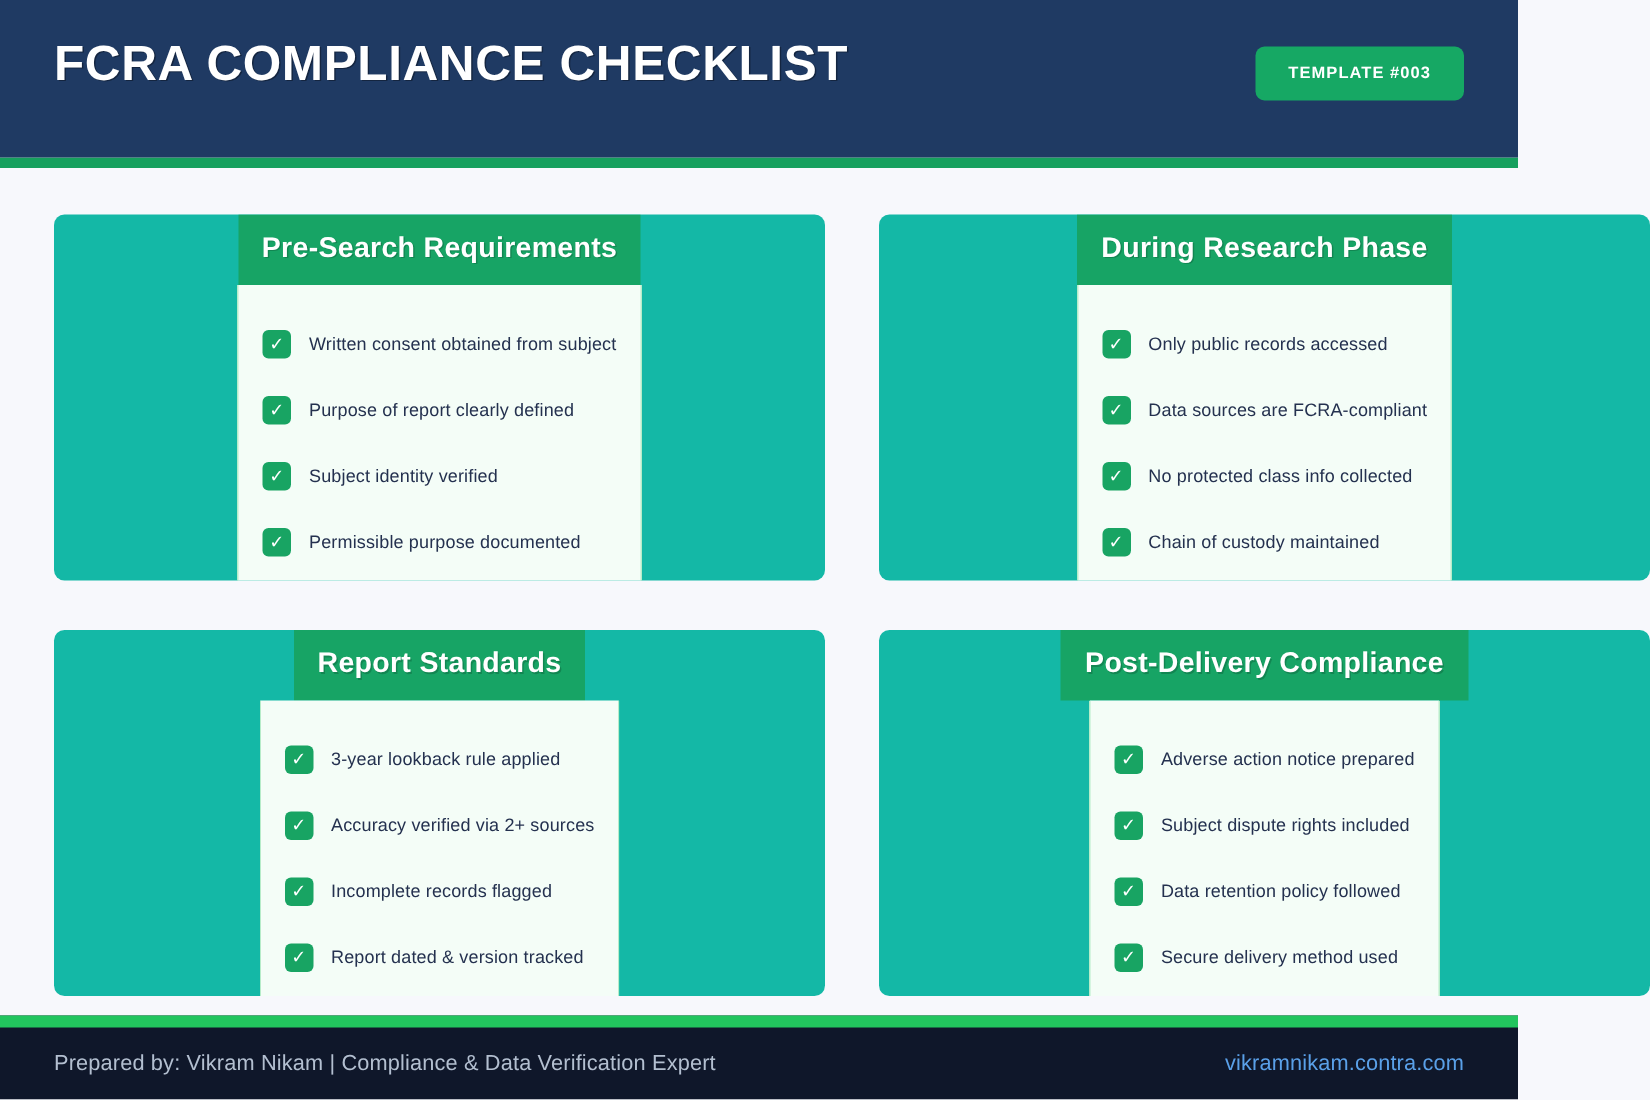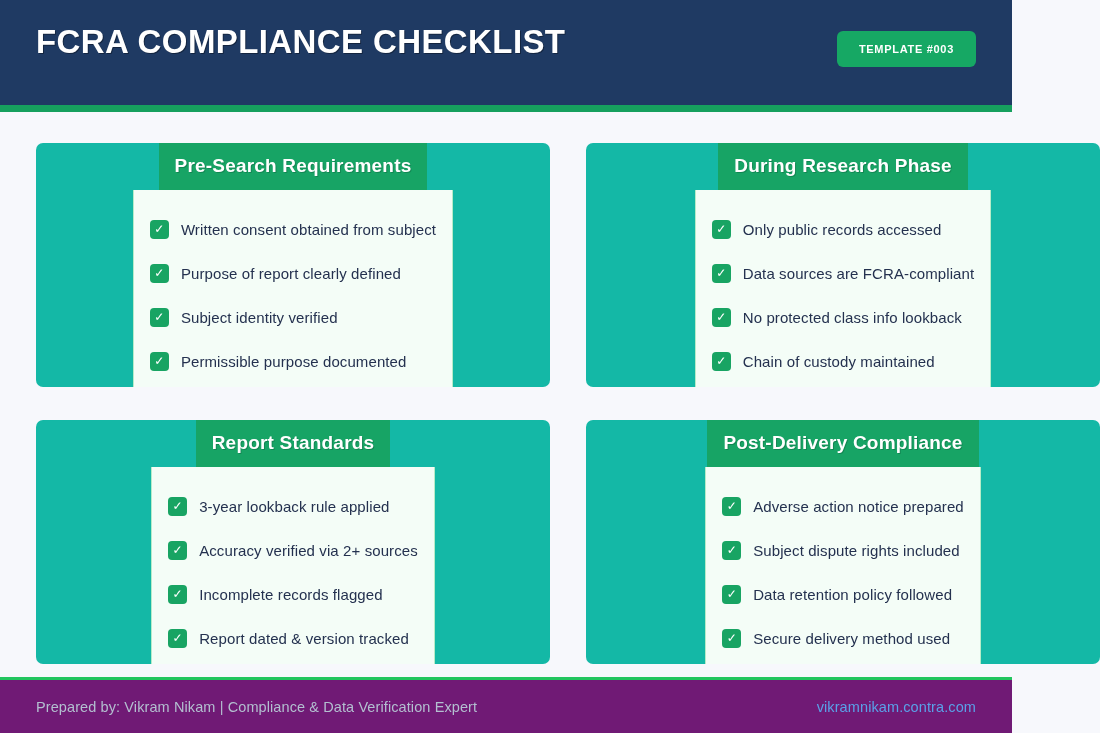--- a/index.html
+++ b/index.html
@@ -93,31 +93,31 @@
     background:#18a463;
     border-radius:4px;
     flex:0 0 auto;
     display:flex; align-items:center; justify-content:center;
     color:#ffffff;
     font-size:12px;
     line-height:1;
   }
   .check-label {
     color:#24314f;
-    font-size:15px;
+    font-size:12px;
     letter-spacing:0.1px;
     white-space:nowrap;
   }
 
   
   .footer {
     flex:0 0 auto;
     height:56px;
-    background:#701a75;
-    border-top:3px solid #22c55e;
+    background:#0f172a;
+    border-top:8px solid #22c55e;
     display:flex;
     align-items:center;
     justify-content:space-between;
     padding:0 36px;
   }
   .footer-text { color:#b3bfd0; font-size:14.5px; letter-spacing:0.1px; }
   .footer-link { color:#5aa0e8; font-size:14.5px; letter-spacing:0.1px; text-decoration:none;margin-left:36px; }
 </style>
 </head>
 <body>
@@ -159,21 +159,21 @@
           <div class="check-item">
             <span class="checkbox">✓</span>
             <span class="check-label">Only public records accessed</span>
           </div>
           <div class="check-item">
             <span class="checkbox">✓</span>
             <span class="check-label">Data sources are FCRA-compliant</span>
           </div>
           <div class="check-item">
             <span class="checkbox">✓</span>
-            <span class="check-label">No protected class info lookback</span>
+            <span class="check-label">No protected class info collected</span>
           </div>
           <div class="check-item">
             <span class="checkbox">✓</span>
             <span class="check-label">Chain of custody maintained</span>
           </div>
         </div>
       </div>
       <div class="card">
         <div class="card-header">Report Standards</div>
         <div class="card-body">

